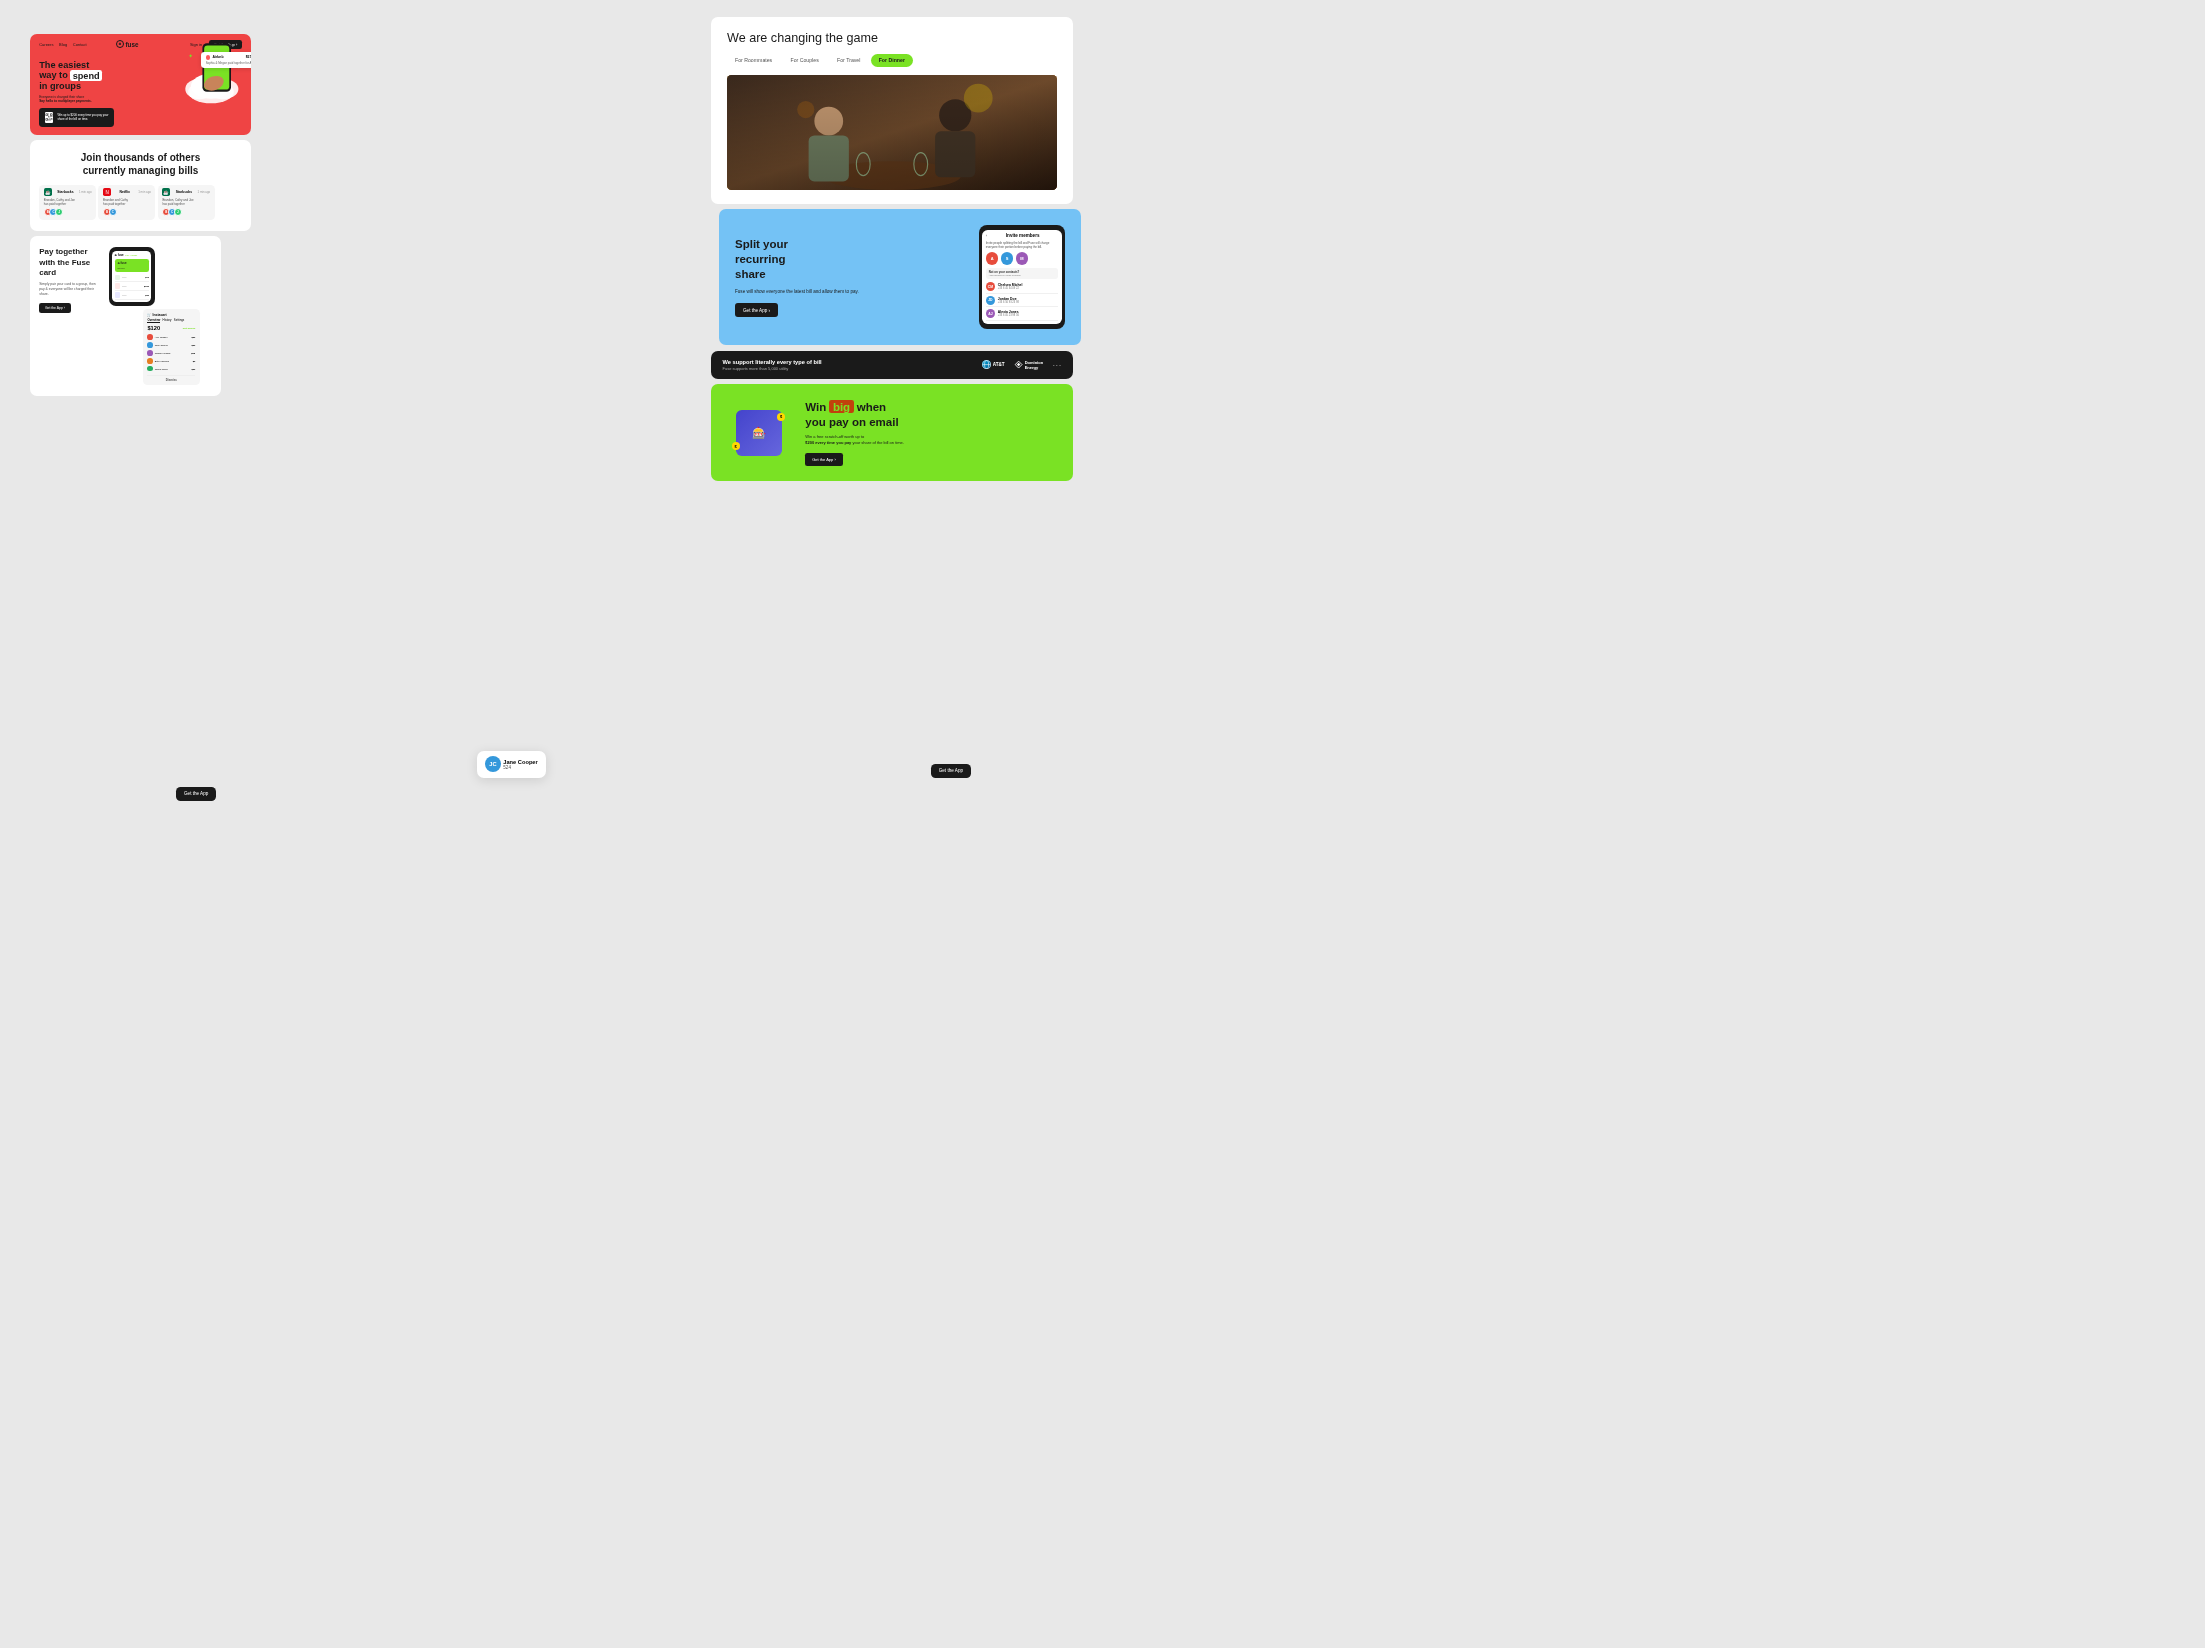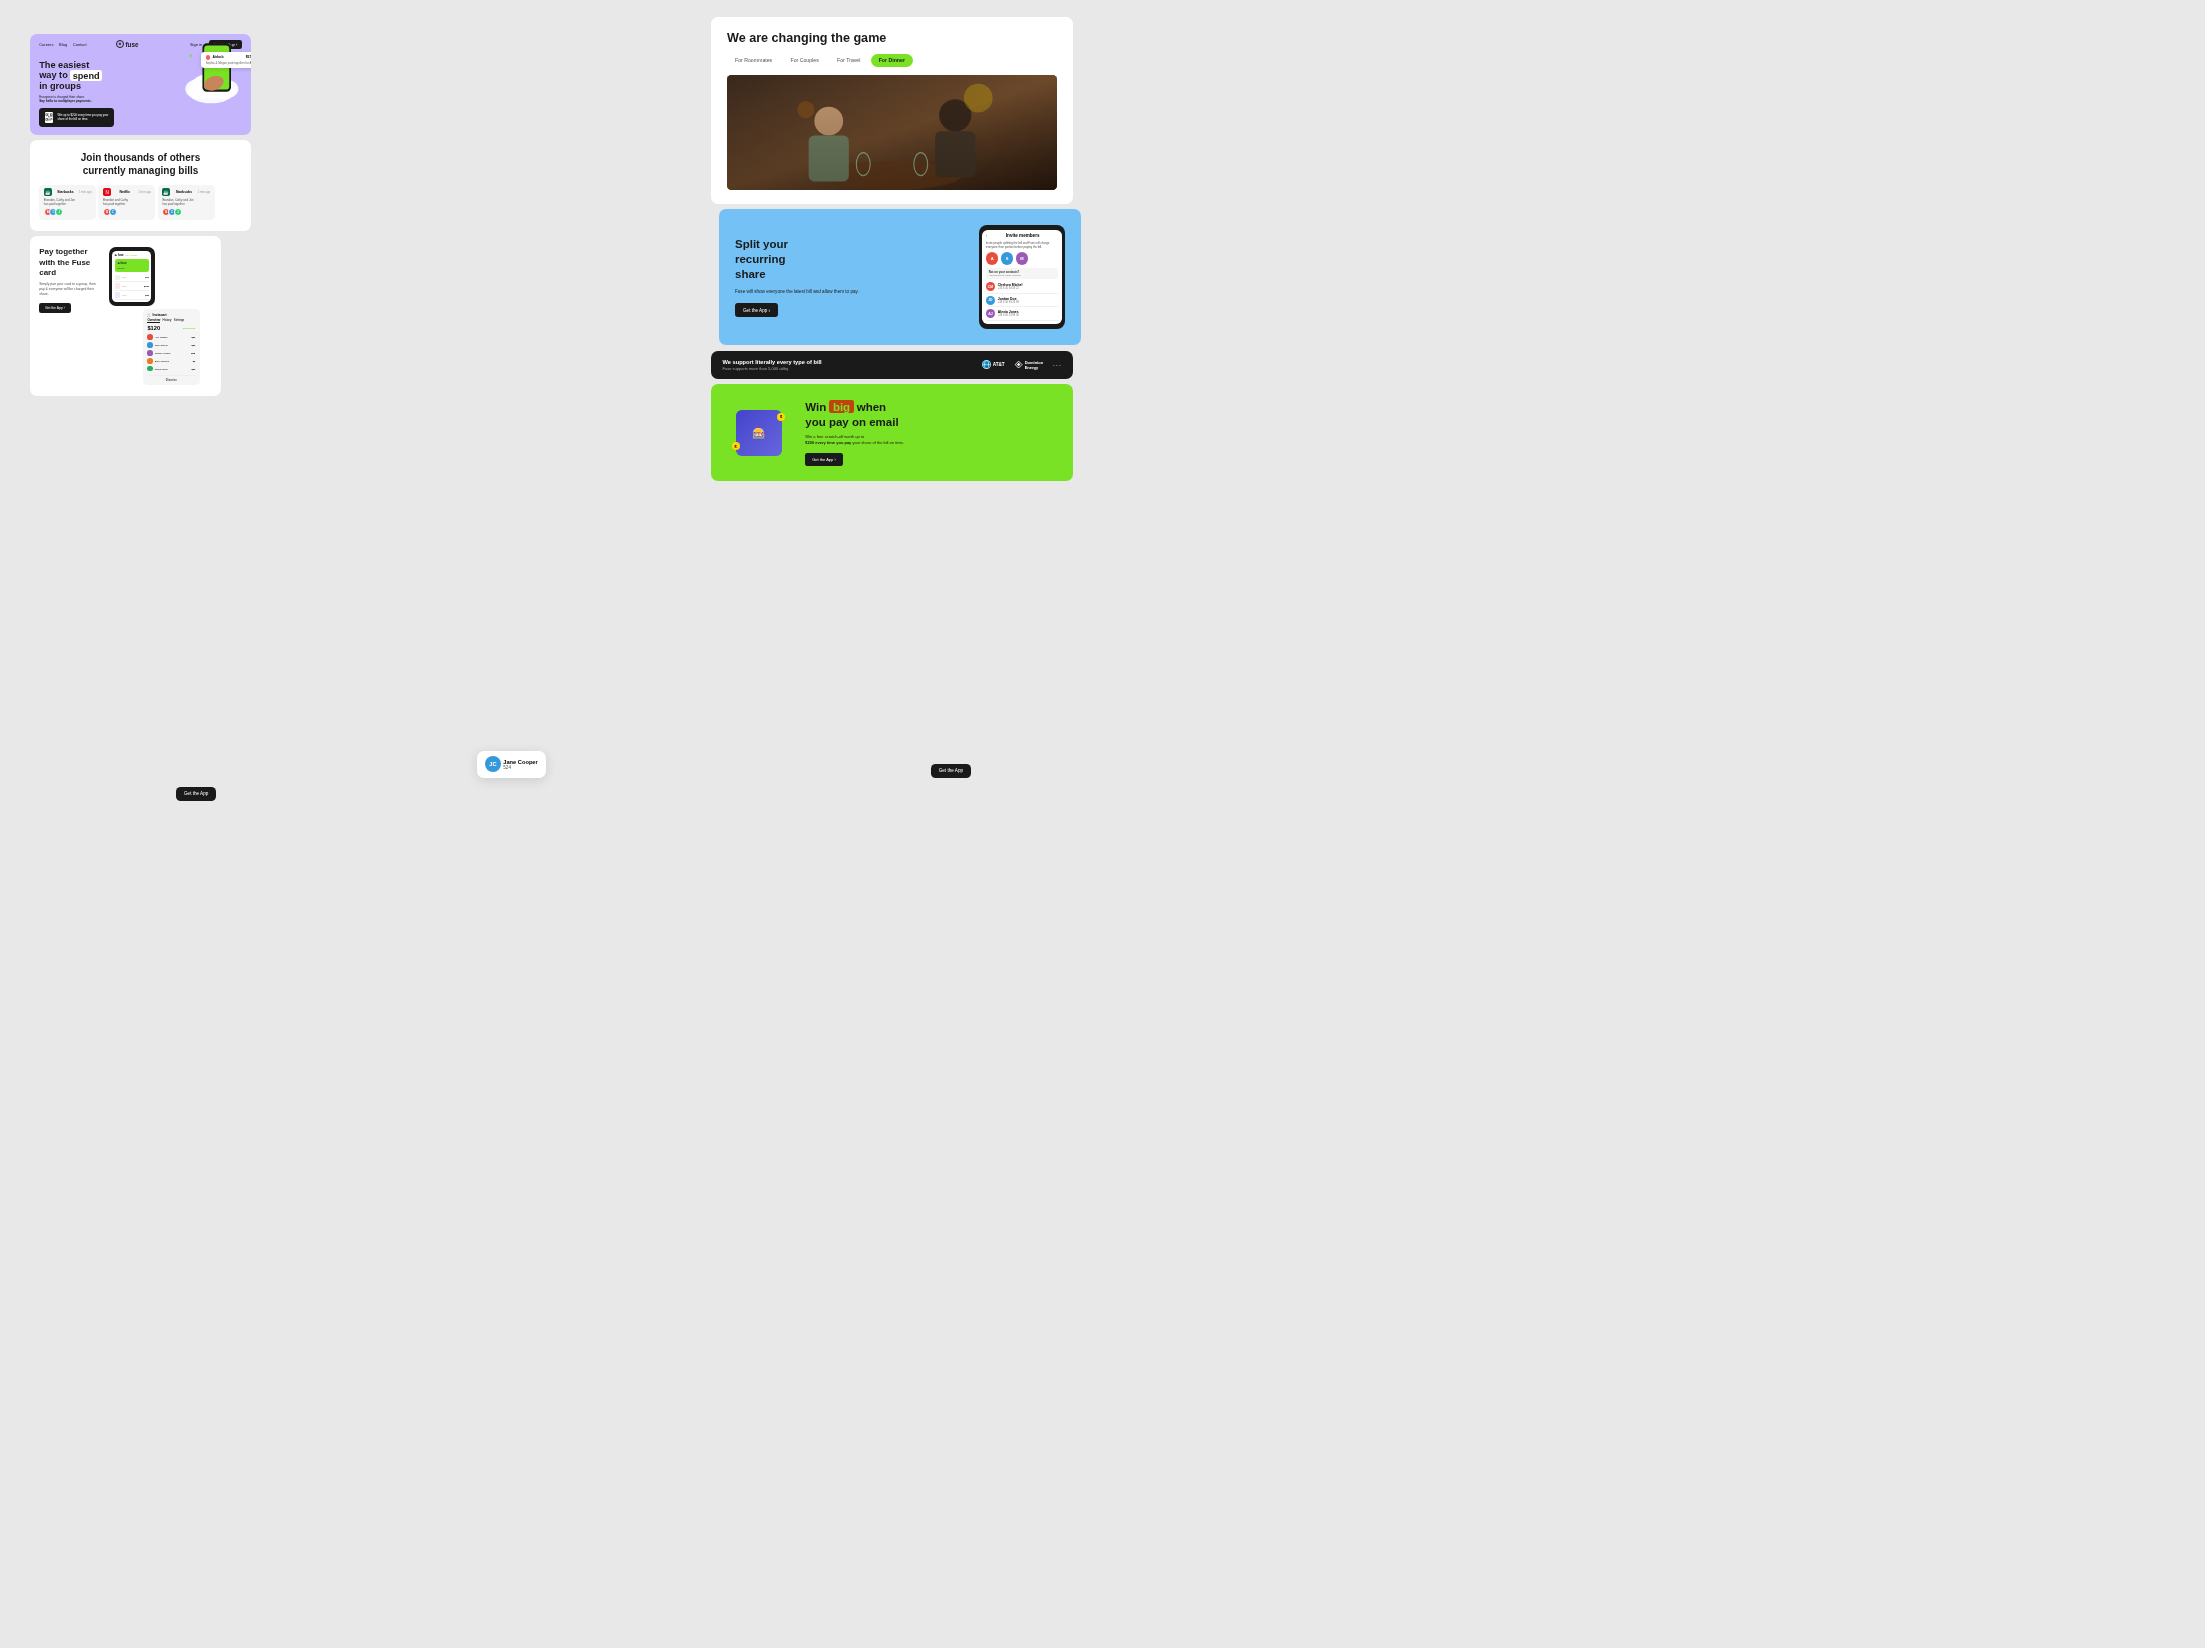--- a/index.html
+++ b/index.html
@@ -15,21 +15,21 @@
     
     .left-col {
       position: absolute;
       left: 30px;
       top: 34px;
       width: 221px;
     }
 
     
     .hero-section {
-      background: #c4b5fd;
+      background: #ef4444;
       border-radius: 6.9px;
       padding: 0;
       width: 221px;
       height: 101px;
       overflow: hidden;
       position: relative;
     }
 
     .hero-nav {
       display: flex;
@@ -392,21 +392,21 @@
 
     .changing-game-section {
       background: #fff;
       border-radius: 6.9px;
       padding: 13.8px 16px;
       width: 362px;
     }
 
     .section-title {
       font-size: 12.6px;
-      font-weight: 700;
+      font-weight: 400;
       color: #1a1a1a;
       margin-bottom: 9.2px;
     }
 
     .tabs-row {
       display: flex;
       gap: 2.3px;
       margin-bottom: 8px;
     }
 

